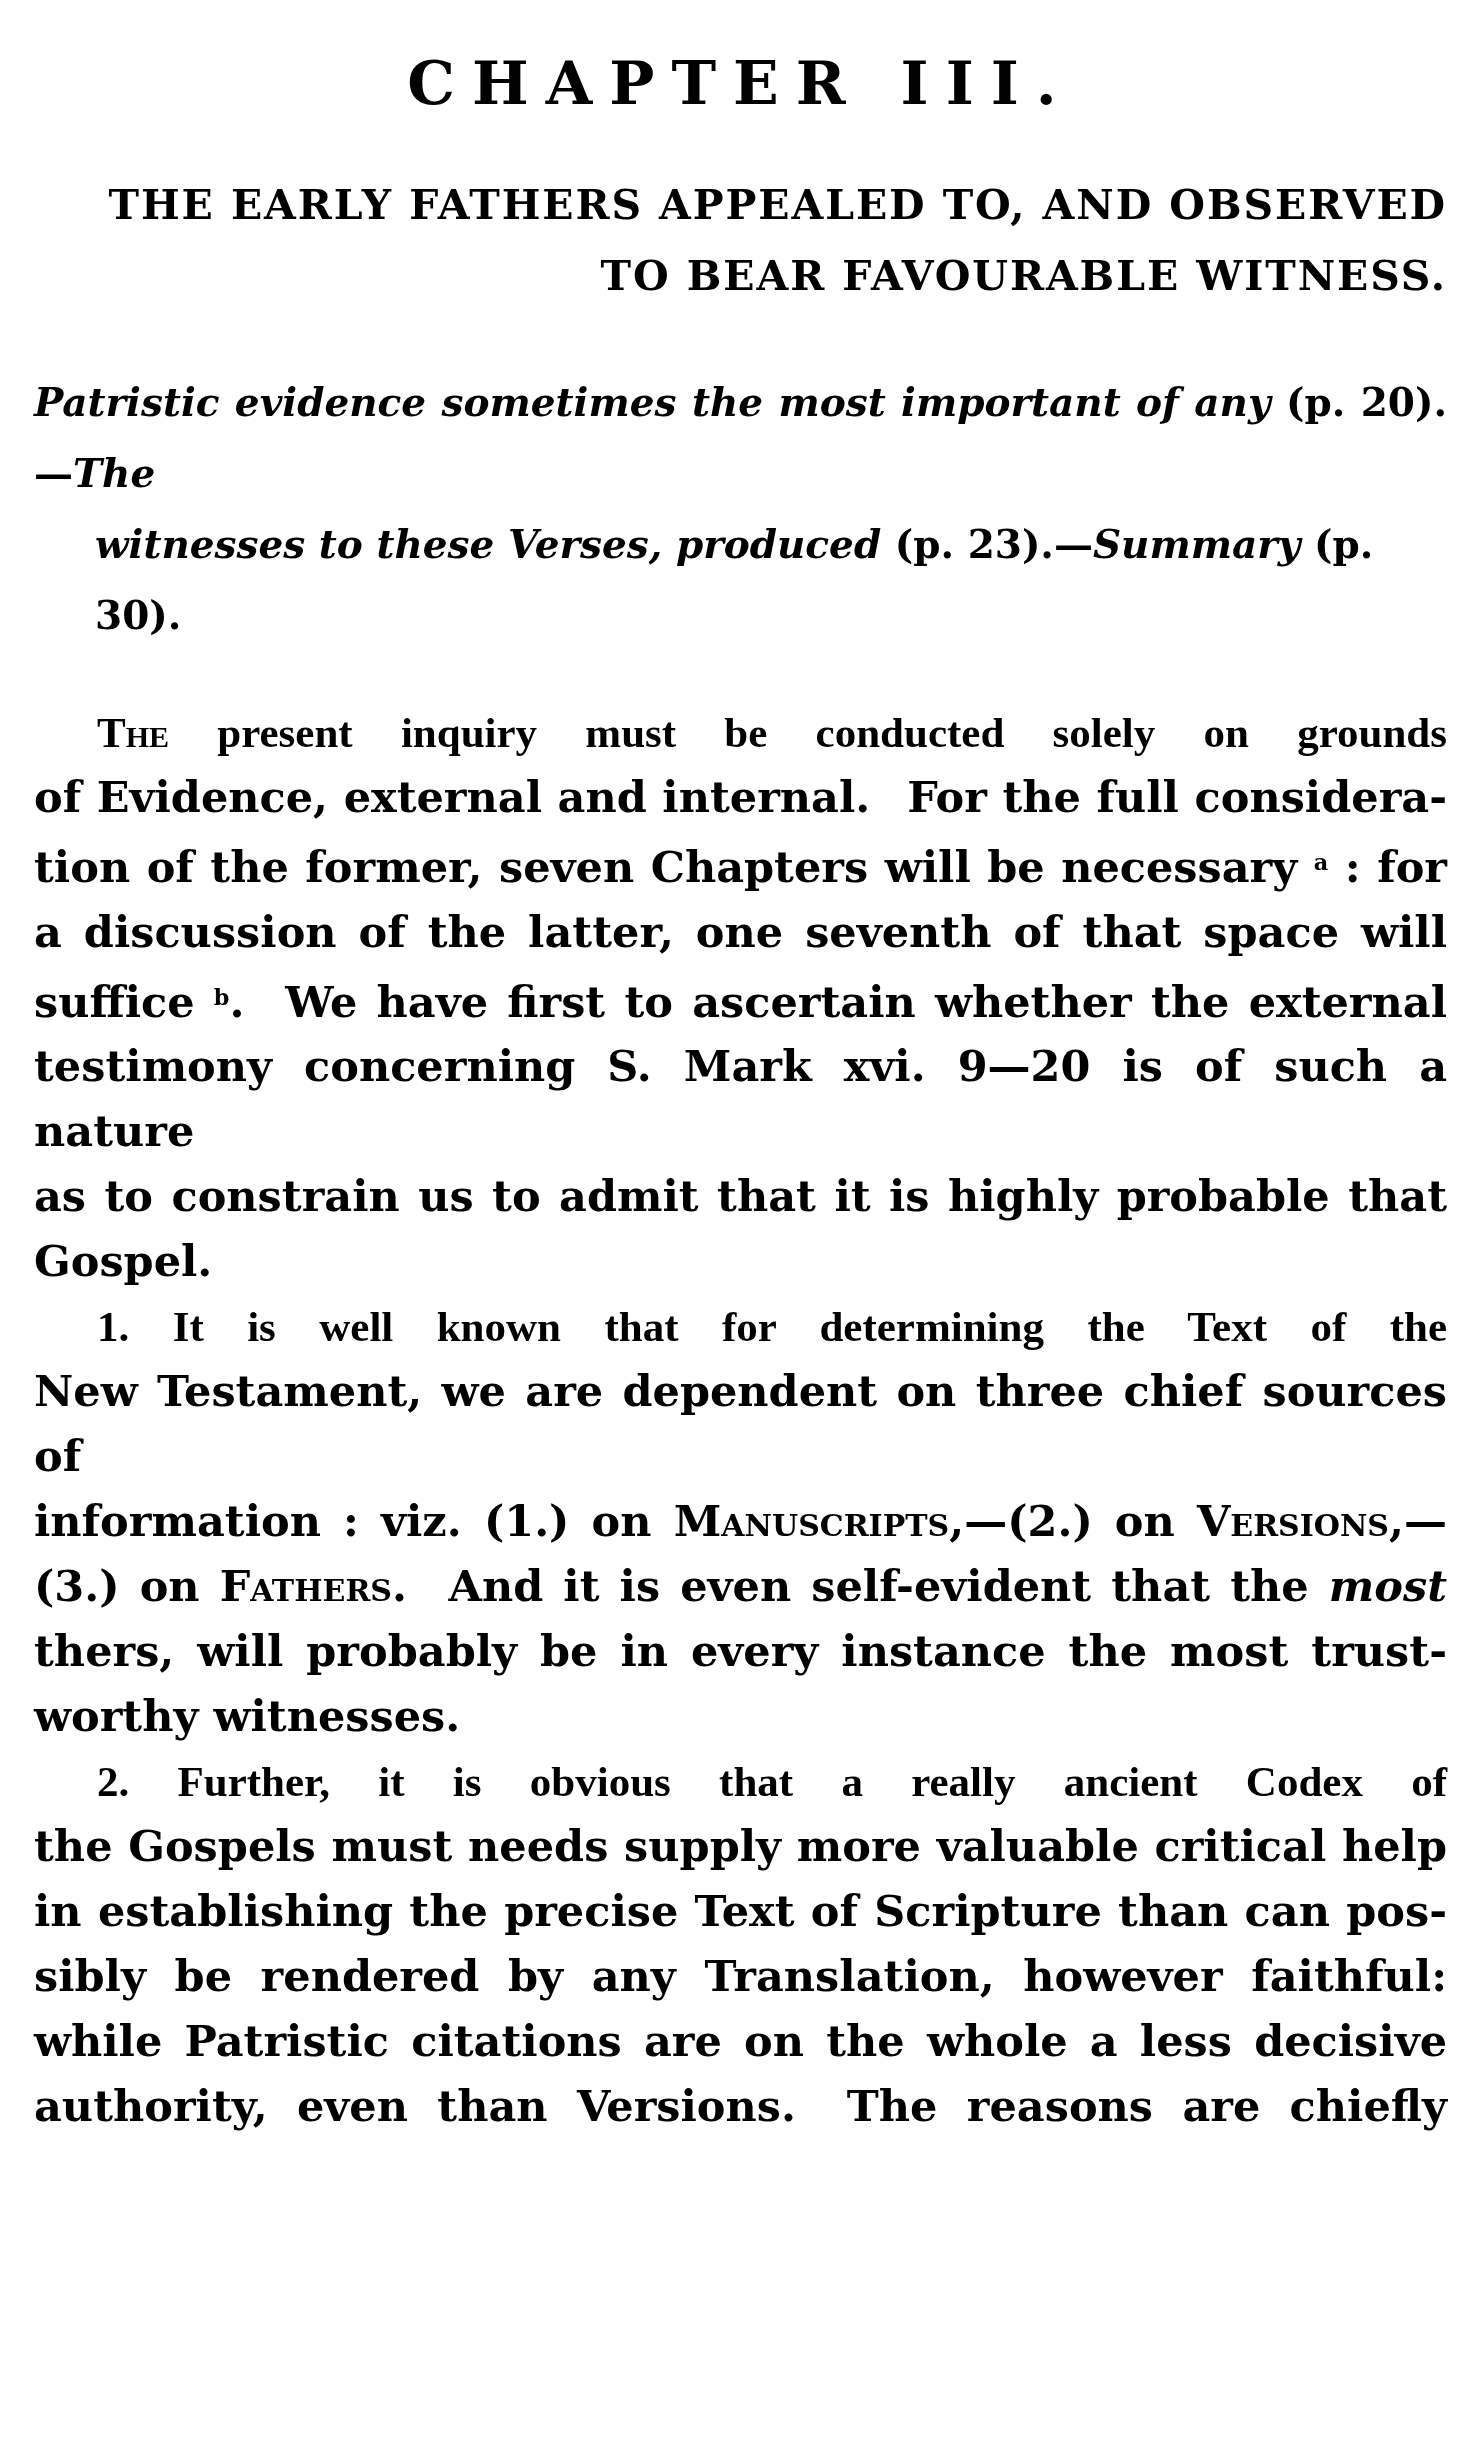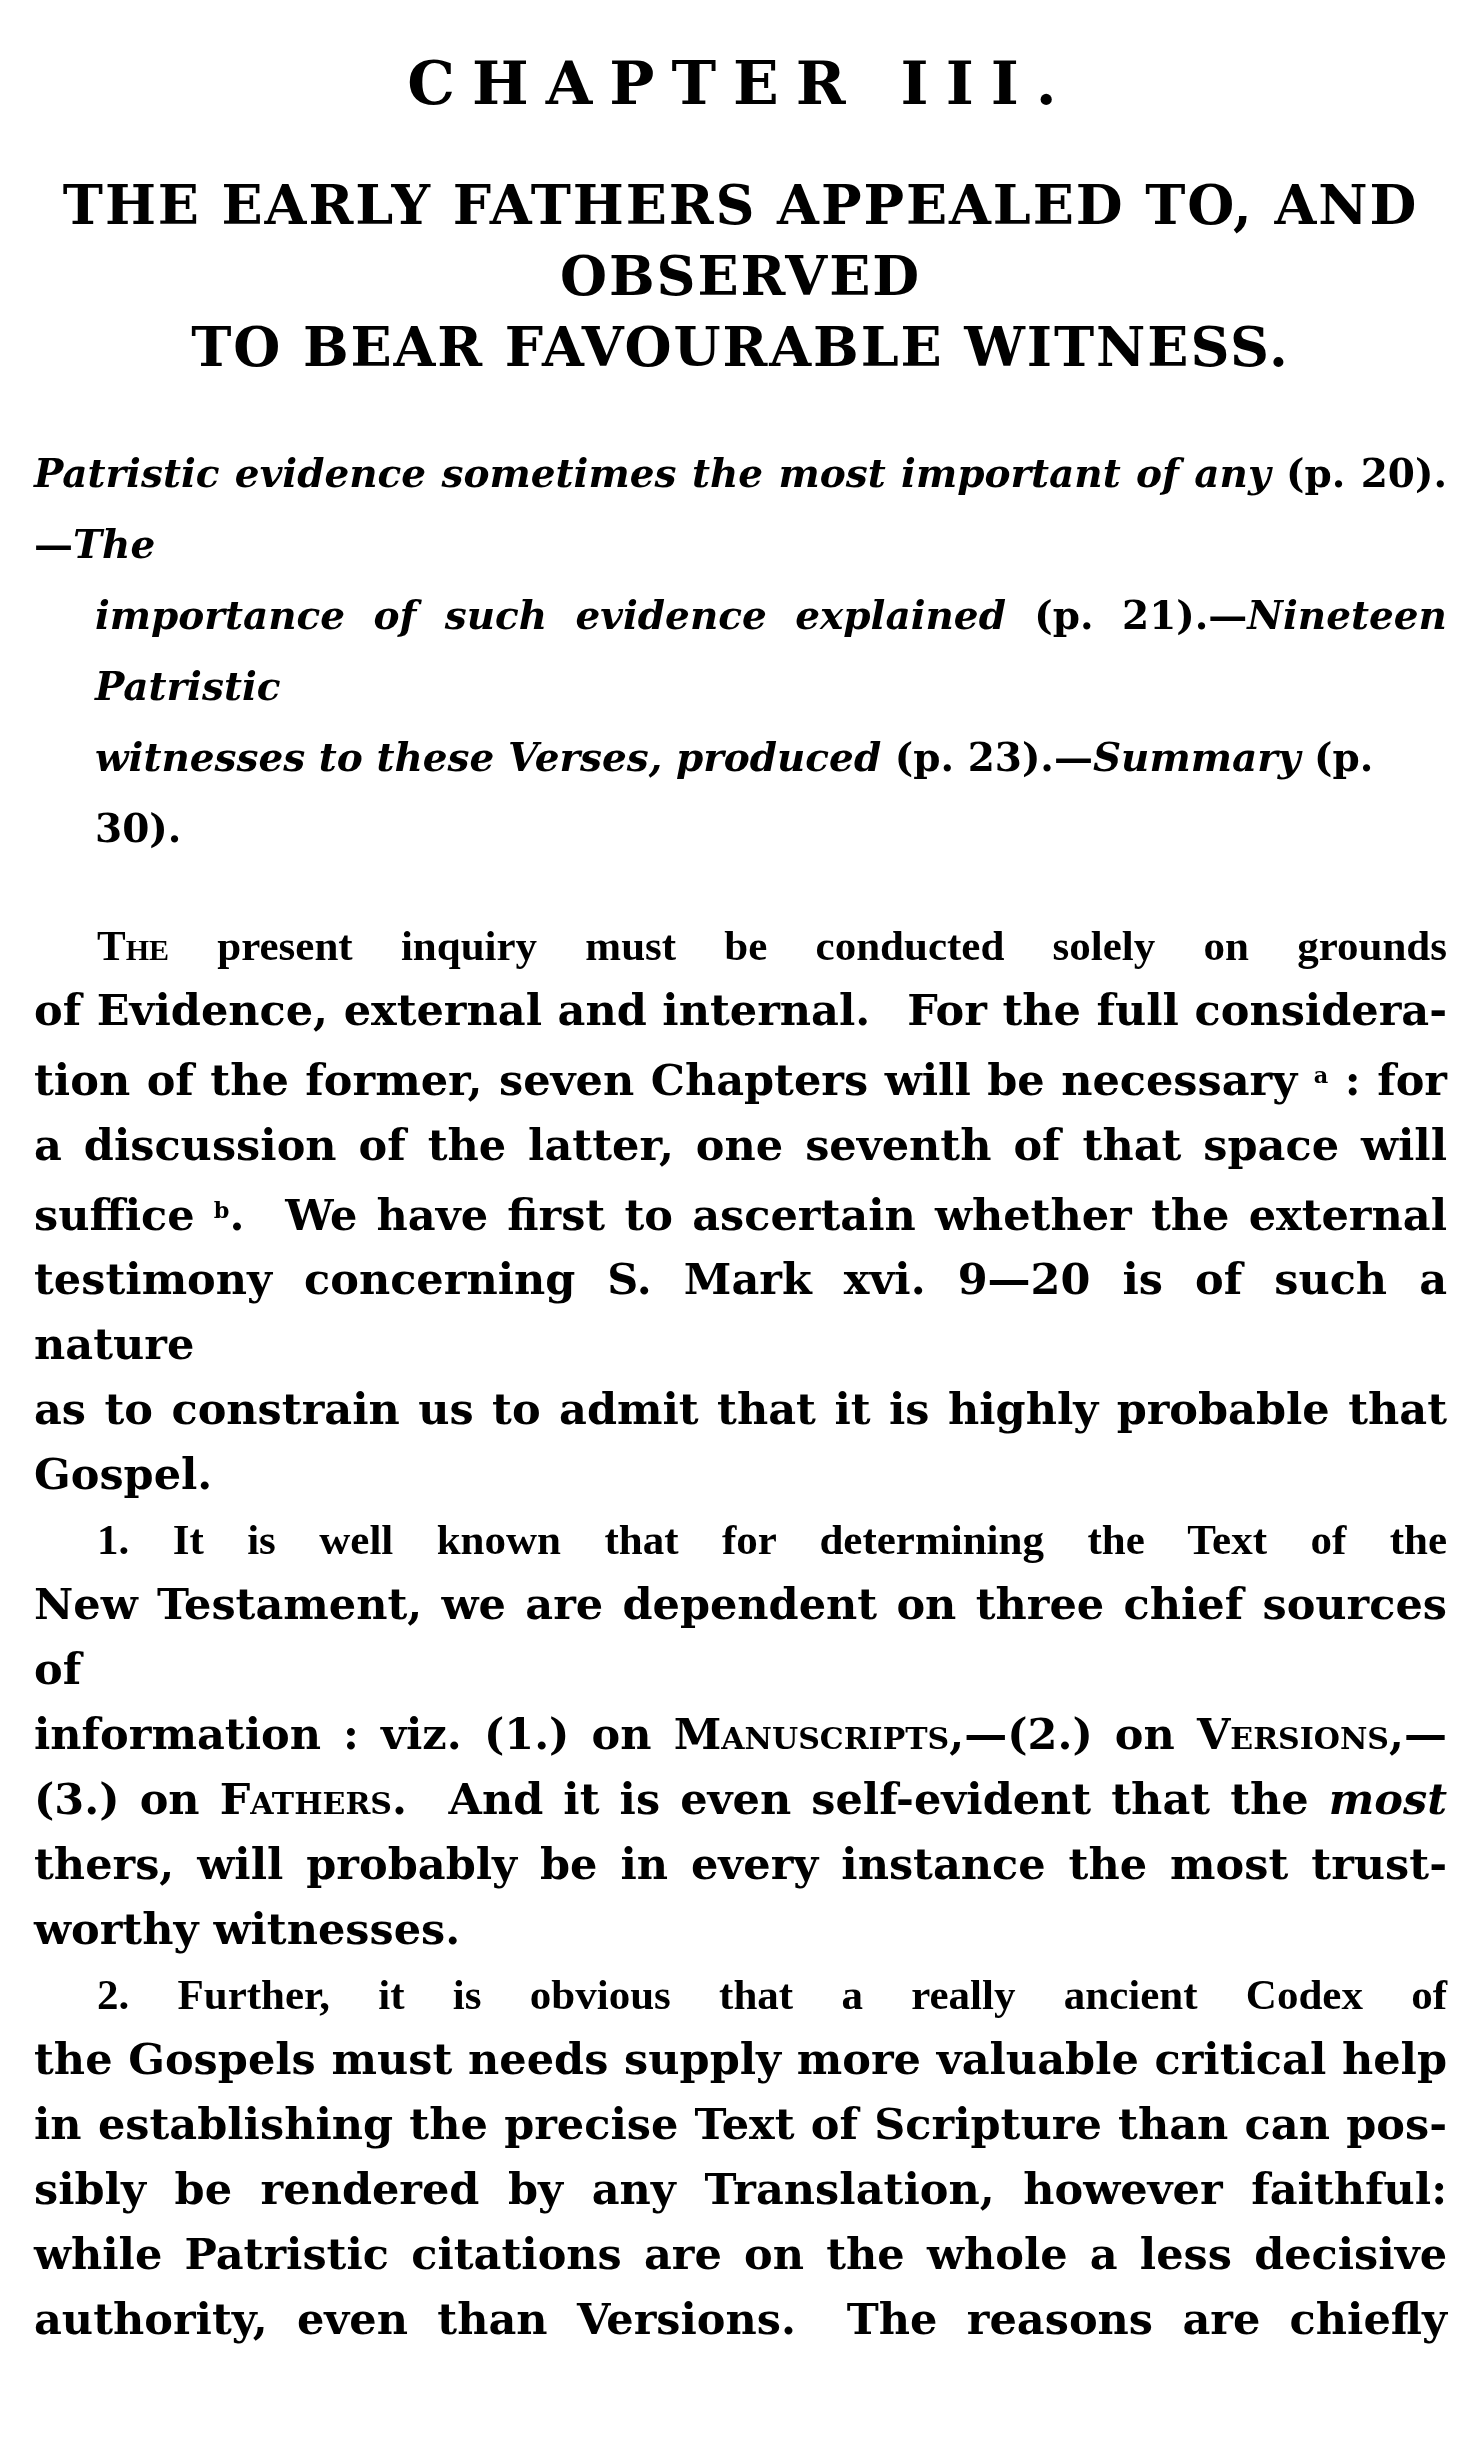--- a/index.html
+++ b/index.html
@@ -18,22 +18,22 @@
   .chapter-heading {
     margin: 0 0 53px 0;
     text-align: center;
     font-size: 60px;
     line-height: 68px;
     letter-spacing: 17px;
     font-weight: 700;
   }
   .chapter-subtitle {
     margin: 0 0 55px 0;
-    text-align: center;
-    font-size: 54px;
+    text-align: right;
+    font-size: 41px;
     line-height: 71px;
     letter-spacing: 1.9px;
     font-weight: 700;
   }
   .summary {
     font-size: 39px;
     line-height: 71px;
     margin: 0 0 49px 0;
   }
   .summary .line.ind { padding-left: 61px; }
@@ -62,21 +62,20 @@
 
   <h1 class="chapter-heading">CHAPTER III.</h1>
 
   <h2 class="chapter-subtitle">
     <div>THE EARLY FATHERS APPEALED TO, AND OBSERVED</div>
     <div>TO BEAR FAVOURABLE WITNESS.</div>
   </h2>
 
   <section class="summary">
       <div class="line"><span class="i">Patristic evidence sometimes the most important of any </span><span class="r">(p. 20).—</span><span class="i">The</span></div>
-      <div class="line ind"><span class="i">importance of such evidence explained </span><span class="r">(p. 21).—</span><span class="i">Nineteen Patristic</span></div>
       <div class="line noj ind"><span class="i">witnesses to these Verses, produced </span><span class="r">(p. 23).—</span><span class="i">Summary</span><span class="r"> (p. 30).</span></div>
     </section>
 
   <section class="body-text">
       <div class="line ind"><span class="sc">The</span><span class="r"> present inquiry must be conducted solely on grounds</span></div>
       <div class="line"><span class="r">of Evidence, external and internal.  For the full considera-</span></div>
       <div class="line"><span class="r">tion of the former, seven Chapters will be necessary </span><span class="sup">a</span><span class="r"> : for</span></div>
       <div class="line"><span class="r">a discussion of the latter, one seventh of that space will</span></div>
       <div class="line"><span class="r">suffice </span><span class="sup">b</span><span class="r">.  We have first to ascertain whether the external</span></div>
       <div class="line"><span class="r">testimony concerning S. Mark xvi. 9—20 is of such a nature</span></div>

